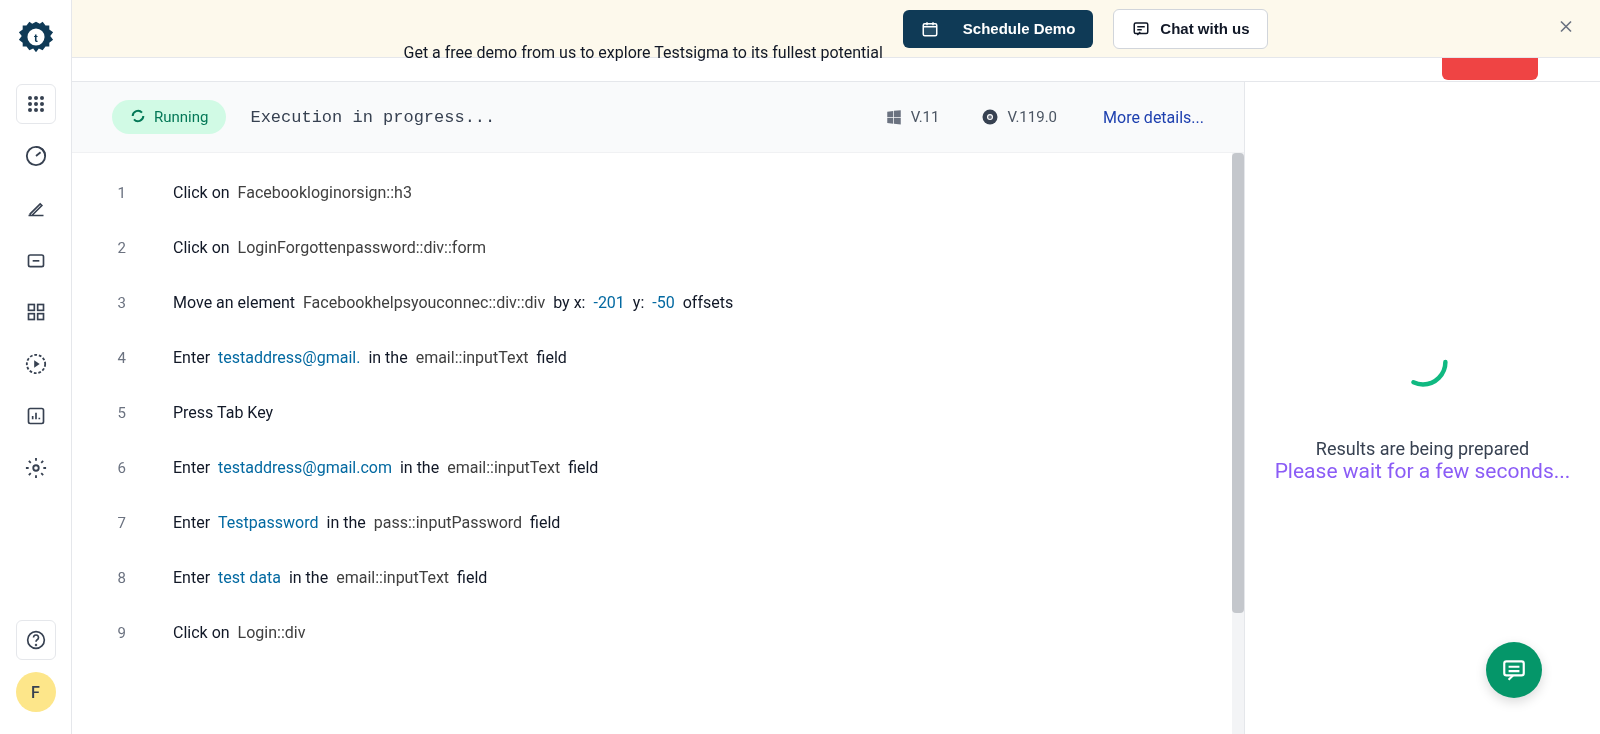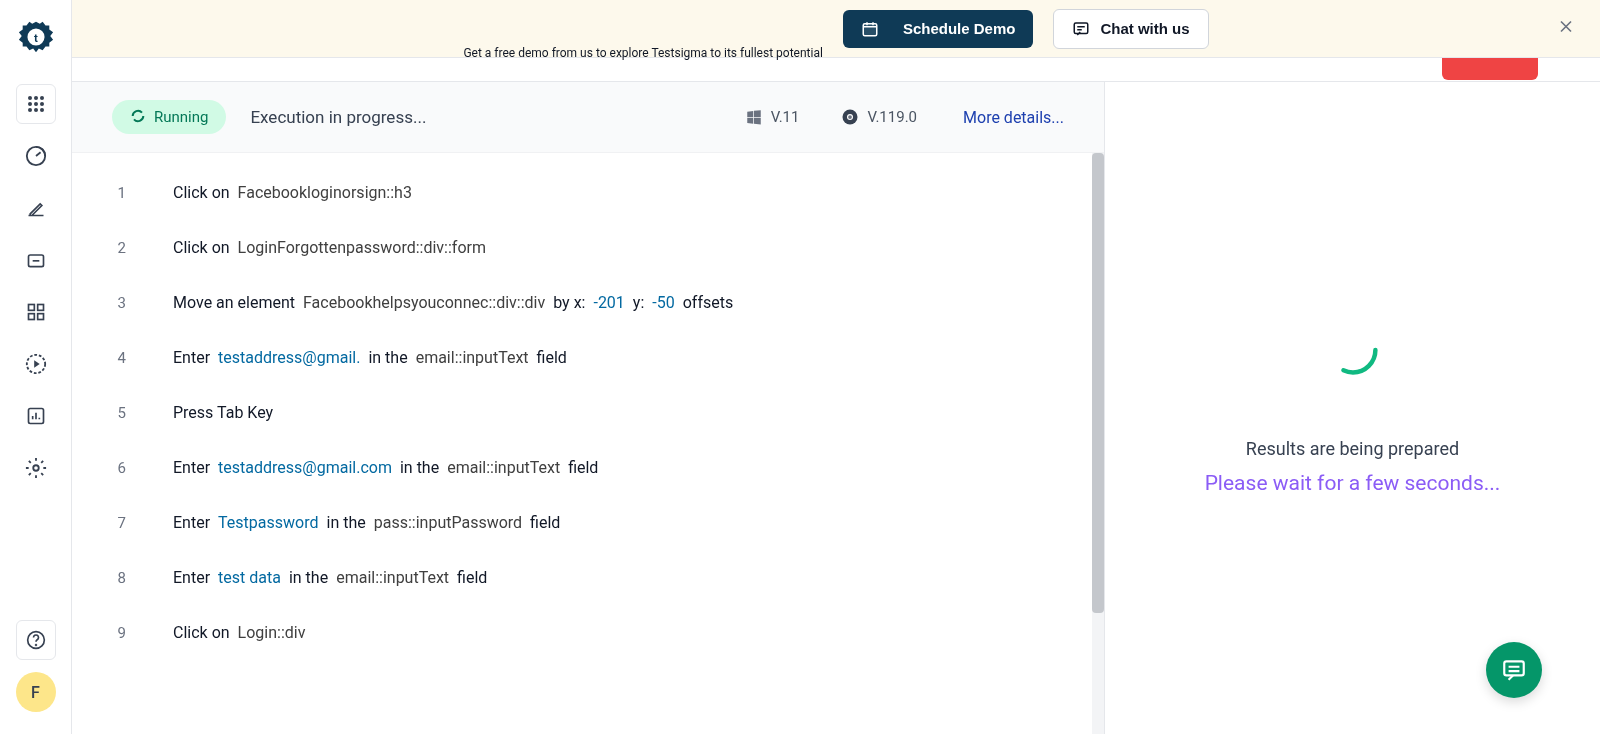--- a/index.html
+++ b/index.html
@@ -63,21 +63,21 @@
       background: #fdf9ec;
       height: 58px;
       display: flex;
       align-items: center;
       justify-content: center;
       gap: 20px;
       position: relative;
       border-bottom: 1px solid #e5e7eb;
     }
     .banner-text {
-      font-size: 12px;
+      font-size: 16px;
       color: #111827;
       margin-top: 48px;
     }
     .btn-schedule {
       background: #0f3a56;
       color: #fff;
       border: none;
       border-radius: 6px;
       padding: 10px 18px;
       font-size: 15px;
@@ -149,20 +149,21 @@
       border-radius: 999px;
       padding: 8px 18px;
       font-size: 15px;
       display: flex;
       align-items: flex-start;
       gap: 8px;
     }
     .exec-text {
       color: #374151;
       font-size: 17px;
+      font-family: Liberation Mono, monospace;
     }
     .header-spacer { flex: 1; }
     .os-info {
       display: flex;
       align-items: center;
       gap: 8px;
       color: #4b5563;
       font-size: 15px;
     }
     .browser-info {
@@ -216,27 +217,26 @@
       position: absolute;
       right: 0;
       top: 0;
       width: 12px;
       height: 460px;
       background: #c4c7cc;
       border-radius: 4px;
       cursor: pointer;
     }
     .results-panel {
-      width: 496px;
+      width: 356px;
       border-left: 1px solid #e5e7eb;
       display: flex;
       flex-direction: column;
       align-items: center;
       justify-content: center;
-      gap: 12px;
     }
     .spinner-svg {
       width: 56px;
       height: 56px;
       margin-bottom: 48px;
     }
     .results-text1 {
       color: #374151;
       font-size: 18px;
     }

